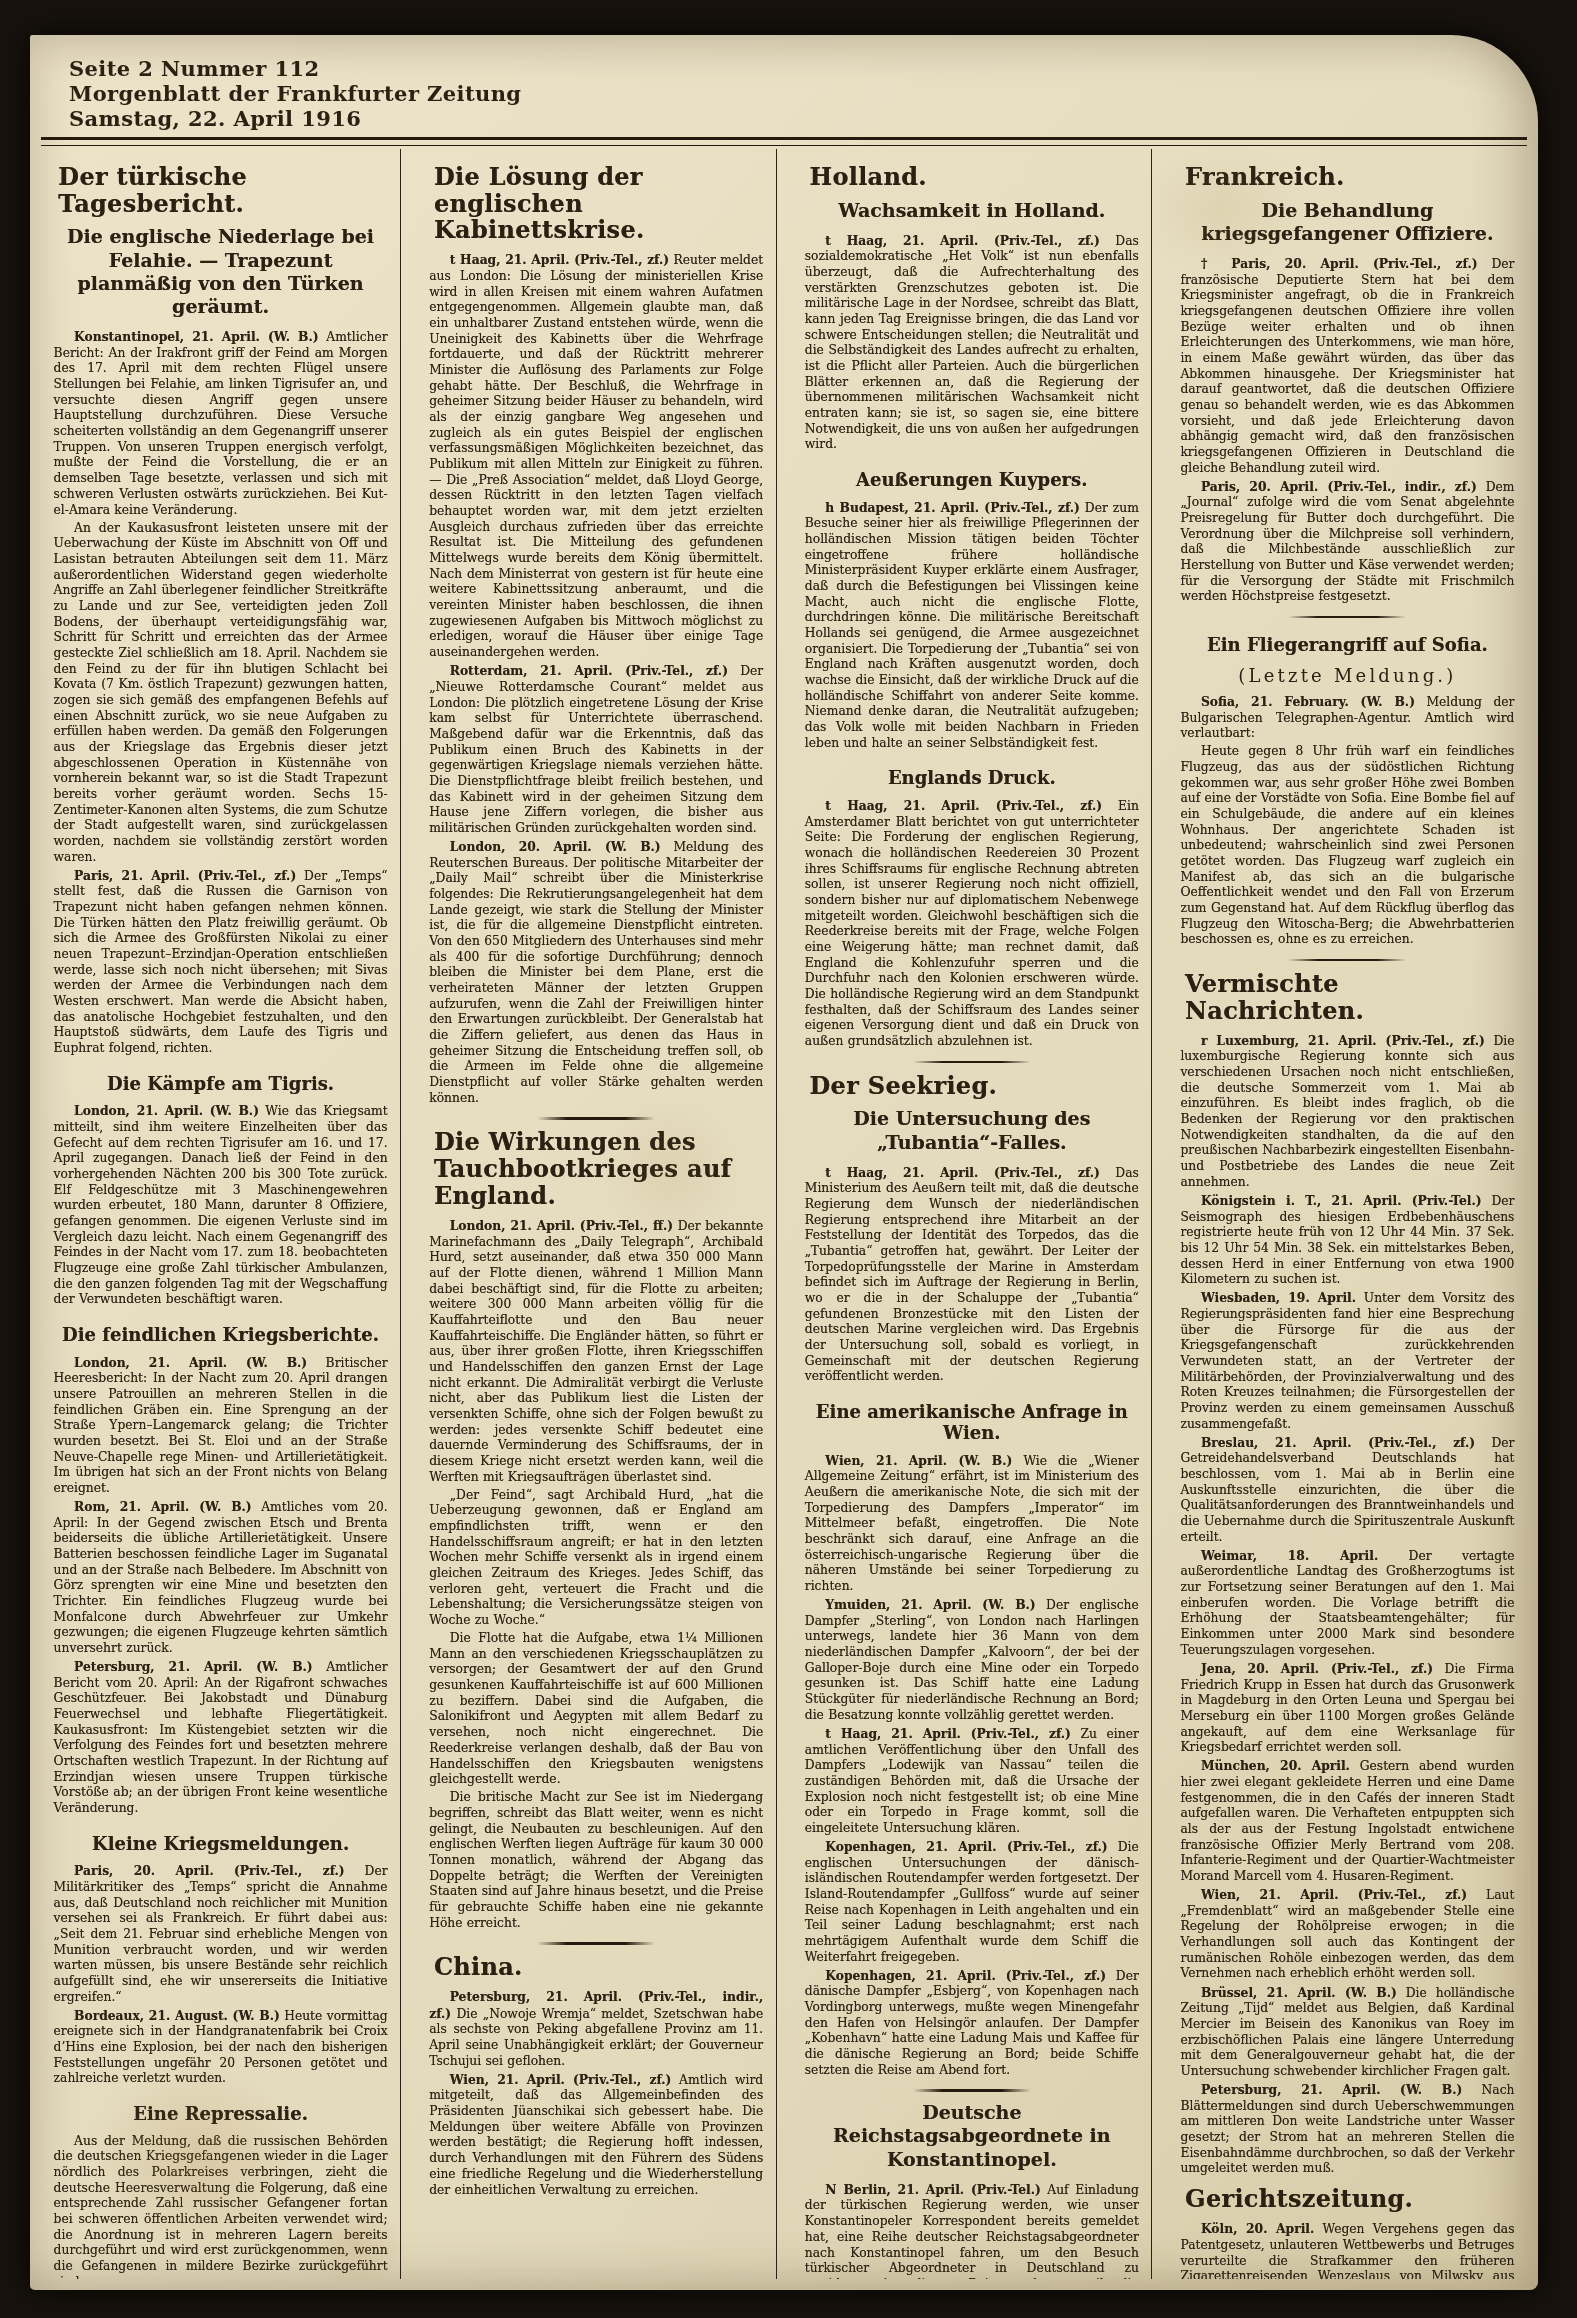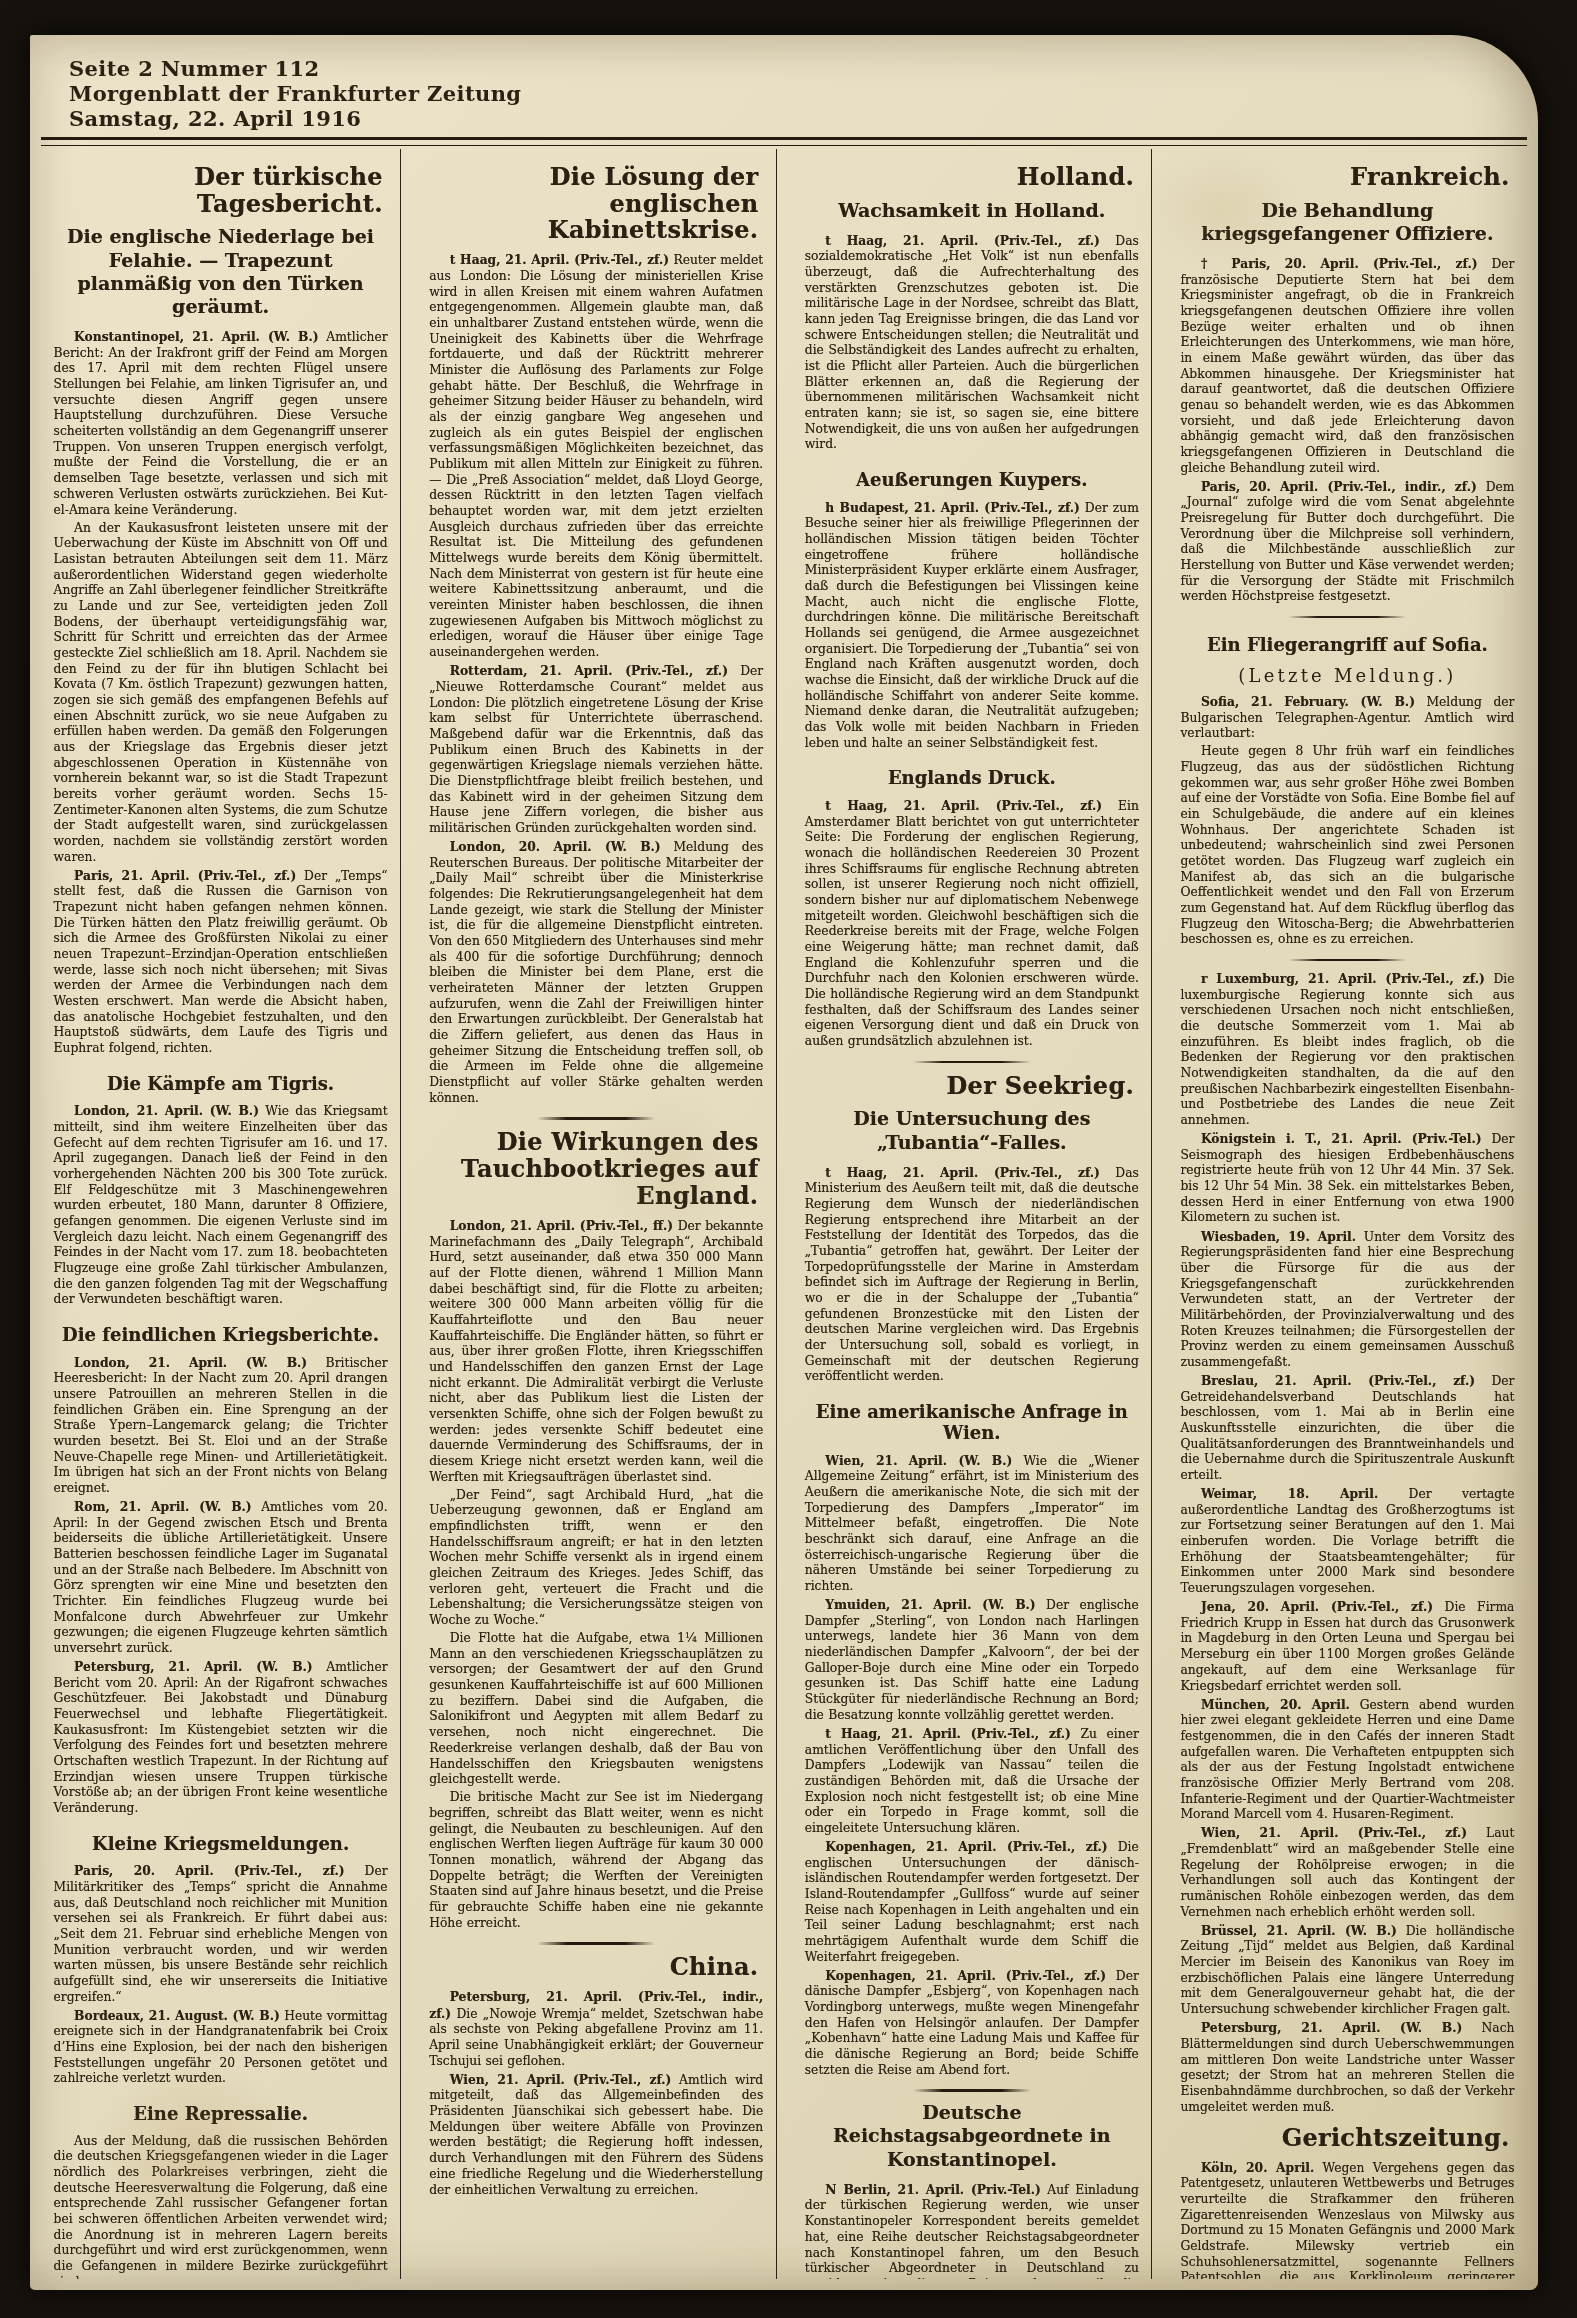--- a/index.html
+++ b/index.html
@@ -38,21 +38,21 @@
   .cols{
     display:flex;align-items:stretch;
     height:2130px;margin:3.2px 11px 0 11px;overflow:hidden;
   }
   .col{
     flex:1 1 0;min-width:0;overflow:hidden;
     padding:4.7px 12.6px 16px 12.6px;
   }
   .col + .col{border-left:1.6px solid #2b2213;padding-left:28px;}
   .headline{
-    font-weight:bold;text-align:right;
+    font-weight:bold;text-align:left;
     font-size:24px;line-height:1.12;margin:9.5px 4.7px 8px;
     letter-spacing:0.3px;
     text-shadow:0 0 0.5px rgba(42,33,19,.7);
   }
   .subhead{
     font-weight:bold;text-align:center;
     font-size:19px;line-height:1.22;margin:3.2px 1.6px 11px;
     text-shadow:0 0 0.4px rgba(42,33,19,.6);
   }
   .minorhead{
@@ -152,20 +152,21 @@
         <div class="headline">Frankreich.</div>
         <div class="subhead">Die Behandlung kriegsgefangener Offiziere.</div>
         <p class="para"><b class="lead">† Paris, 20. April. (Priv.-Tel., zf.)</b>&nbsp;<span>Der französische Deputierte Stern hat bei dem Kriegsminister angefragt, ob die in Frankreich kriegsgefangenen deutschen Offiziere ihre vollen Bezüge weiter erhalten und ob ihnen Erleichterungen des Unterkommens, wie man höre, in einem Maße gewährt würden, das über das Abkommen hinausgehe. Der Kriegsminister hat darauf geantwortet, daß die deutschen Offiziere genau so behandelt werden, wie es das Abkommen vorsieht, und daß jede Erleichterung davon abhängig gemacht wird, daß den französischen kriegsgefangenen Offizieren in Deutschland die gleiche Behandlung zuteil wird.</span></p>
         <p class="para"><b class="lead">Paris, 20. April. (Priv.-Tel., indir., zf.)</b>&nbsp;<span>Dem „Journal“ zufolge wird die vom Senat abgelehnte Preisregelung für Butter doch durchgeführt. Die Verordnung über die Milchpreise soll verhindern, daß die Milchbestände ausschließlich zur Herstellung von Butter und Käse verwendet werden; für die Versorgung der Städte mit Frischmilch werden Höchstpreise festgesetzt.</span></p>
         <div class="rule"></div>
         <div class="minorhead">Ein Fliegerangriff auf Sofia.</div>
         <div class="note">(Letzte Meldung.)</div>
         <p class="para"><b class="lead">Sofia, 21. February. (W. B.)</b>&nbsp;<span>Meldung der Bulgarischen Telegraphen-Agentur. Amtlich wird verlautbart:</span></p>
         <p class="para"><span>Heute gegen 8 Uhr früh warf ein feindliches Flugzeug, das aus der südöstlichen Richtung gekommen war, aus sehr großer Höhe zwei Bomben auf eine der Vorstädte von Sofia. Eine Bombe fiel auf ein Schulgebäude, die andere auf ein kleines Wohnhaus. Der angerichtete Schaden ist unbedeutend; wahrscheinlich sind zwei Personen getötet worden. Das Flugzeug warf zugleich ein Manifest ab, das sich an die bulgarische Oeffentlichkeit wendet und den Fall von Erzerum zum Gegenstand hat. Auf dem Rückflug überflog das Flugzeug den Witoscha-Berg; die Abwehrbatterien beschossen es, ohne es zu erreichen.</span></p>
         <div class="rule"></div>
+        <div class="headline">Vermischte Nachrichten.</div>
         <p class="para"><b class="lead">r Luxemburg, 21. April. (Priv.-Tel., zf.)</b>&nbsp;<span>Die luxemburgische Regierung konnte sich aus verschiedenen Ursachen noch nicht entschließen, die deutsche Sommerzeit vom 1. Mai ab einzuführen. Es bleibt indes fraglich, ob die Bedenken der Regierung vor den praktischen Notwendigkeiten standhalten, da die auf den preußischen Nachbarbezirk eingestellten Eisenbahn- und Postbetriebe des Landes die neue Zeit annehmen.</span></p>
         <p class="para"><b class="lead">Königstein i. T., 21. April. (Priv.-Tel.)</b>&nbsp;<span>Der Seismograph des hiesigen Erdbebenhäuschens registrierte heute früh von 12 Uhr 44 Min. 37 Sek. bis 12 Uhr 54 Min. 38 Sek. ein mittelstarkes Beben, dessen Herd in einer Entfernung von etwa 1900 Kilometern zu suchen ist.</span></p>
         <p class="para"><b class="lead">Wiesbaden, 19. April.</b>&nbsp;<span>Unter dem Vorsitz des Regierungspräsidenten fand hier eine Besprechung über die Fürsorge für die aus der Kriegsgefangenschaft zurückkehrenden Verwundeten statt, an der Vertreter der Militärbehörden, der Provinzialverwaltung und des Roten Kreuzes teilnahmen; die Fürsorgestellen der Provinz werden zu einem gemeinsamen Ausschuß zusammengefaßt.</span></p>
         <p class="para"><b class="lead">Breslau, 21. April. (Priv.-Tel., zf.)</b>&nbsp;<span>Der Getreidehandelsverband Deutschlands hat beschlossen, vom 1. Mai ab in Berlin eine Auskunftsstelle einzurichten, die über die Qualitätsanforderungen des Branntweinhandels und die Uebernahme durch die Spirituszentrale Auskunft erteilt.</span></p>
         <p class="para"><b class="lead">Weimar, 18. April.</b>&nbsp;<span>Der vertagte außerordentliche Landtag des Großherzogtums ist zur Fortsetzung seiner Beratungen auf den 1. Mai einberufen worden. Die Vorlage betrifft die Erhöhung der Staatsbeamtengehälter; für Einkommen unter 2000 Mark sind besondere Teuerungszulagen vorgesehen.</span></p>
         <p class="para"><b class="lead">Jena, 20. April. (Priv.-Tel., zf.)</b>&nbsp;<span>Die Firma Friedrich Krupp in Essen hat durch das Grusonwerk in Magdeburg in den Orten Leuna und Spergau bei Merseburg ein über 1100 Morgen großes Gelände angekauft, auf dem eine Werksanlage für Kriegsbedarf errichtet werden soll.</span></p>
         <p class="para"><b class="lead">München, 20. April.</b>&nbsp;<span>Gestern abend wurden hier zwei elegant gekleidete Herren und eine Dame festgenommen, die in den Cafés der inneren Stadt aufgefallen waren. Die Verhafteten entpuppten sich als der aus der Festung Ingolstadt entwichene französische Offizier Merly Bertrand vom 208. Infanterie-Regiment und der Quartier-Wachtmeister Morand Marcell vom 4. Husaren-Regiment.</span></p>
         <p class="para"><b class="lead">Wien, 21. April. (Priv.-Tel., zf.)</b>&nbsp;<span>Laut „Fremdenblatt“ wird an maßgebender Stelle eine Regelung der Rohölpreise erwogen; in die Verhandlungen soll auch das Kontingent der rumänischen Rohöle einbezogen werden, das dem Vernehmen nach erheblich erhöht werden soll.</span></p>
         <p class="para"><b class="lead">Brüssel, 21. April. (W. B.)</b>&nbsp;<span>Die holländische Zeitung „Tijd“ meldet aus Belgien, daß Kardinal Mercier im Beisein des Kanonikus van Roey im erzbischöflichen Palais eine längere Unterredung mit dem Generalgouverneur gehabt hat, die der Untersuchung schwebender kirchlicher Fragen galt.</span></p>
         <p class="para"><b class="lead">Petersburg, 21. April. (W. B.)</b>&nbsp;<span>Nach Blättermeldungen sind durch Ueberschwemmungen am mittleren Don weite Landstriche unter Wasser gesetzt; der Strom hat an mehreren Stellen die Eisenbahndämme durchbrochen, so daß der Verkehr umgeleitet werden muß.</span></p>

